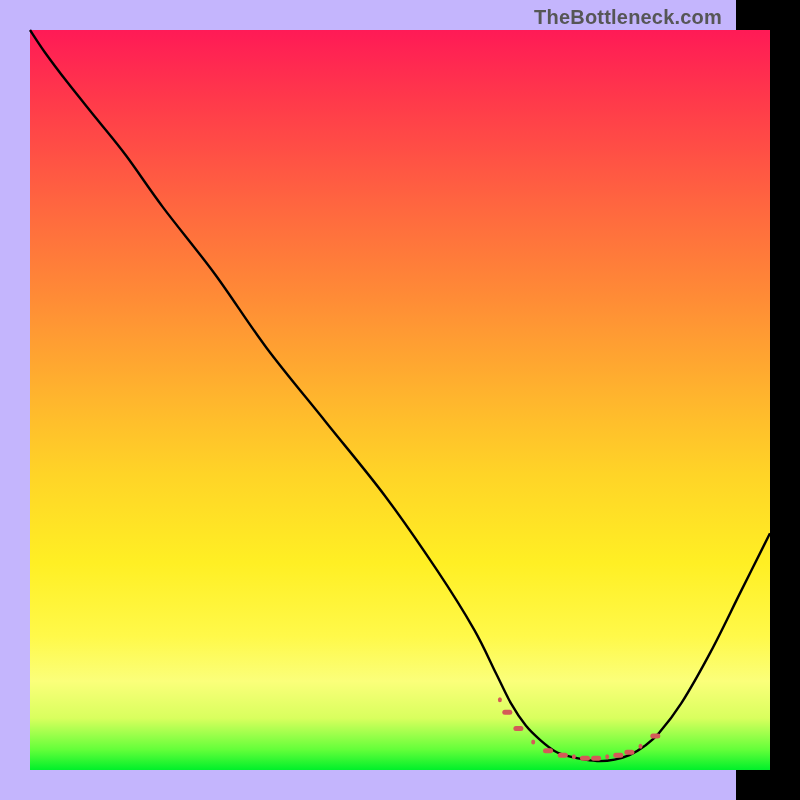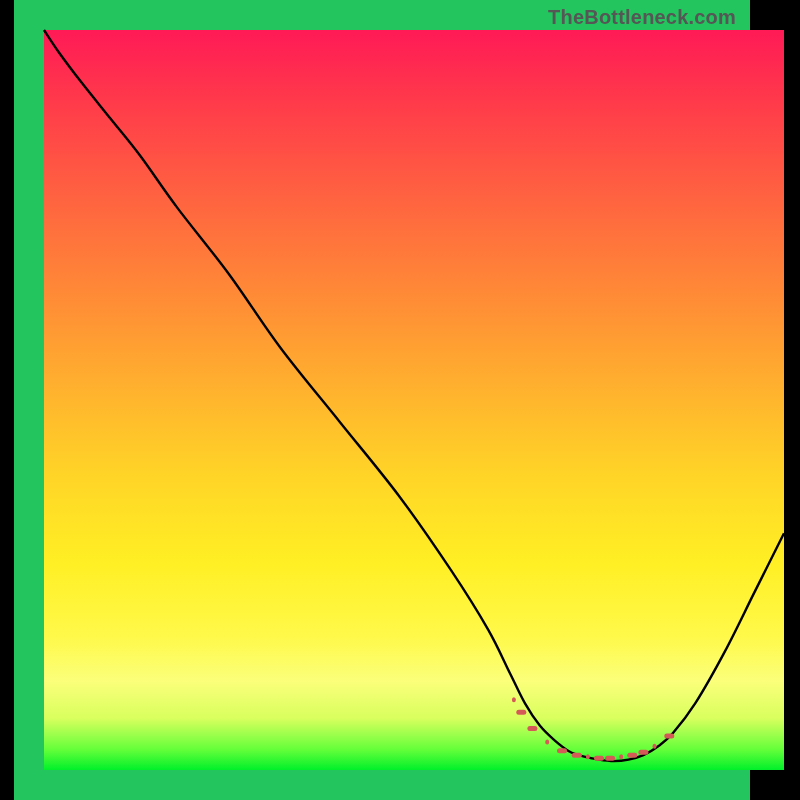--- a/index.html
+++ b/index.html
@@ -1,22 +1,21 @@
 <!DOCTYPE html>
 <html><head>
 <meta charset="utf-8">
 <style>
   * { margin: 0; padding: 0; box-sizing: border-box; }
   html, body { width: 800px; height: 800px; overflow: hidden; background: #000; }
   .stage {
     position: relative;
     width: 736px;
     height: 800px;
-    background: #22c55e;
-    margin-left: 14px;
+    background: #c4b5fd;
   }
   .attribution {
     position: absolute;
     top: 6px;
     right: 14px;
     font-family: Arial, Helvetica, sans-serif;
     font-size: 20px;
     font-weight: bold;
     color: #565656;
     letter-spacing: 0.2px;

